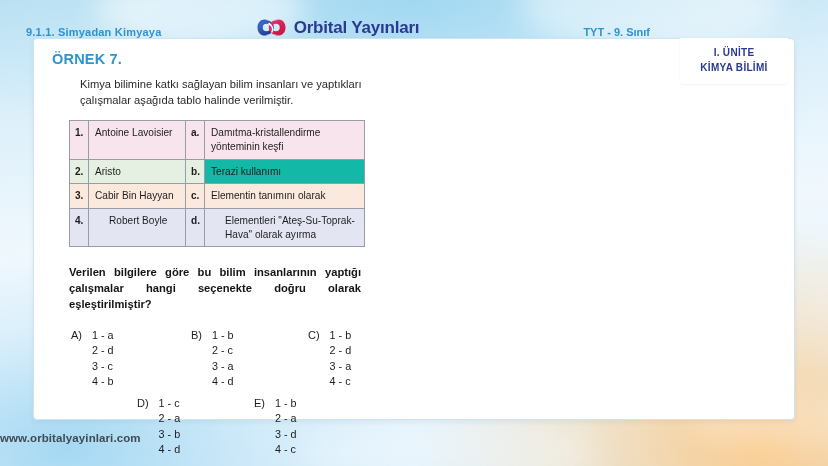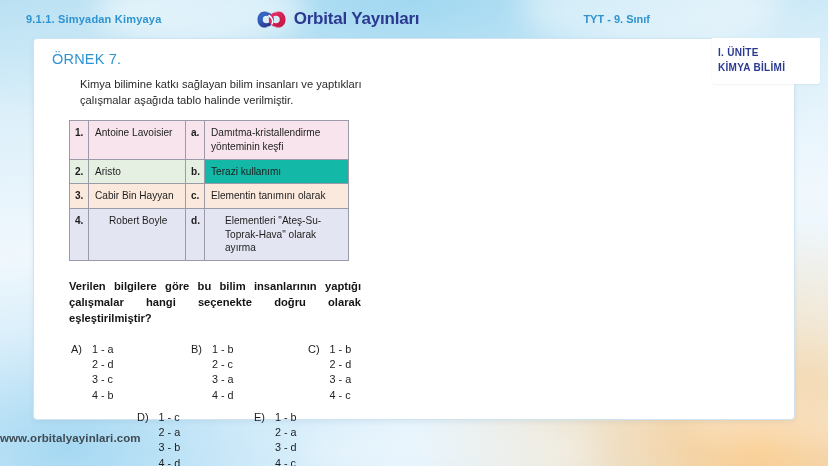--- a/index.html
+++ b/index.html
@@ -36,21 +36,21 @@
   .cloud.c3 { left: 300px; top: 418px; width: 300px; height: 70px; opacity: .55; }
   .cloud.c4 { left: 690px; top: 392px; width: 170px; height: 60px; opacity: .45; }
 
   
   .header {
     position: absolute;
     left: 0; top: 0;
     width: 676px;
     height: 38px;
     display: flex;
-    align-items: center;
+    align-items: flex-end;
     padding: 0 26px;
     z-index: 5;
   }
   .header-left {
     font-size: 11px;
     font-weight: 700;
     color: #2f93cf;
     letter-spacing: .2px;
     white-space: nowrap;
   }
@@ -76,27 +76,27 @@
     font-size: 11px;
     font-weight: 700;
     color: #2f93cf;
     white-space: nowrap;
     z-index: 2;
   }
 
   
   .unit-badge {
     position: absolute;
-    right: 8px;
+    right: 40px;
     top: 38px;
     width: 108px;
     padding: 8px 6px 9px;
     background: #ffffff;
     border-radius: 0 0 3px 3px;
-    text-align: left;
+    text-align: center;
     z-index: 6;
     box-shadow: 0 1px 2px rgba(0,0,0,0.05);
   }
   .unit-badge .line {
     font-size: 10px;
     font-weight: 700;
     color: #2b3990;
     line-height: 1.45;
     letter-spacing: .3px;
   }
@@ -111,21 +111,21 @@
     background: #ffffff;
     border: 1px solid #cfe3f0;
     border-radius: 4px;
     box-shadow: 0 2px 5px rgba(80,130,170,0.10);
     z-index: 4;
     padding: 12px 18px 0 18px;
   }
 
   .example-title {
     font-size: 14.5px;
-    font-weight: 400;
+    font-weight: 700;
     color: #2f93cf;
     letter-spacing: .2px;
     margin-bottom: 9px;
   }
 
   .intro {
     font-size: 11.2px;
     color: #2a2a2a;
     line-height: 1.45;
     max-width: 300px;
@@ -150,21 +150,21 @@
   .match-table td.num,
   .match-table td.letter {
     font-weight: 700;
     text-align: left;
     width: 19px;
     padding-left: 5px;
     padding-right: 2px;
   }
   .match-table td.name  { width: 97px; }
   .match-table td.letter { width: 19px; }
-  .match-table td.work  { width: 144px; }
+  .match-table td.work  { width: 160px; }
 
   .row-1 td { background: #f8e4ec; }
   .row-2 td { background: #e6f0e2; }
   .row-3 td { background: #fbe9dd; }
   .row-4 td { background: #e4e5f2; padding-left: 20px; }
 
   
   .question {
     margin: 18px 0 0 17px;
     width: 292px;

